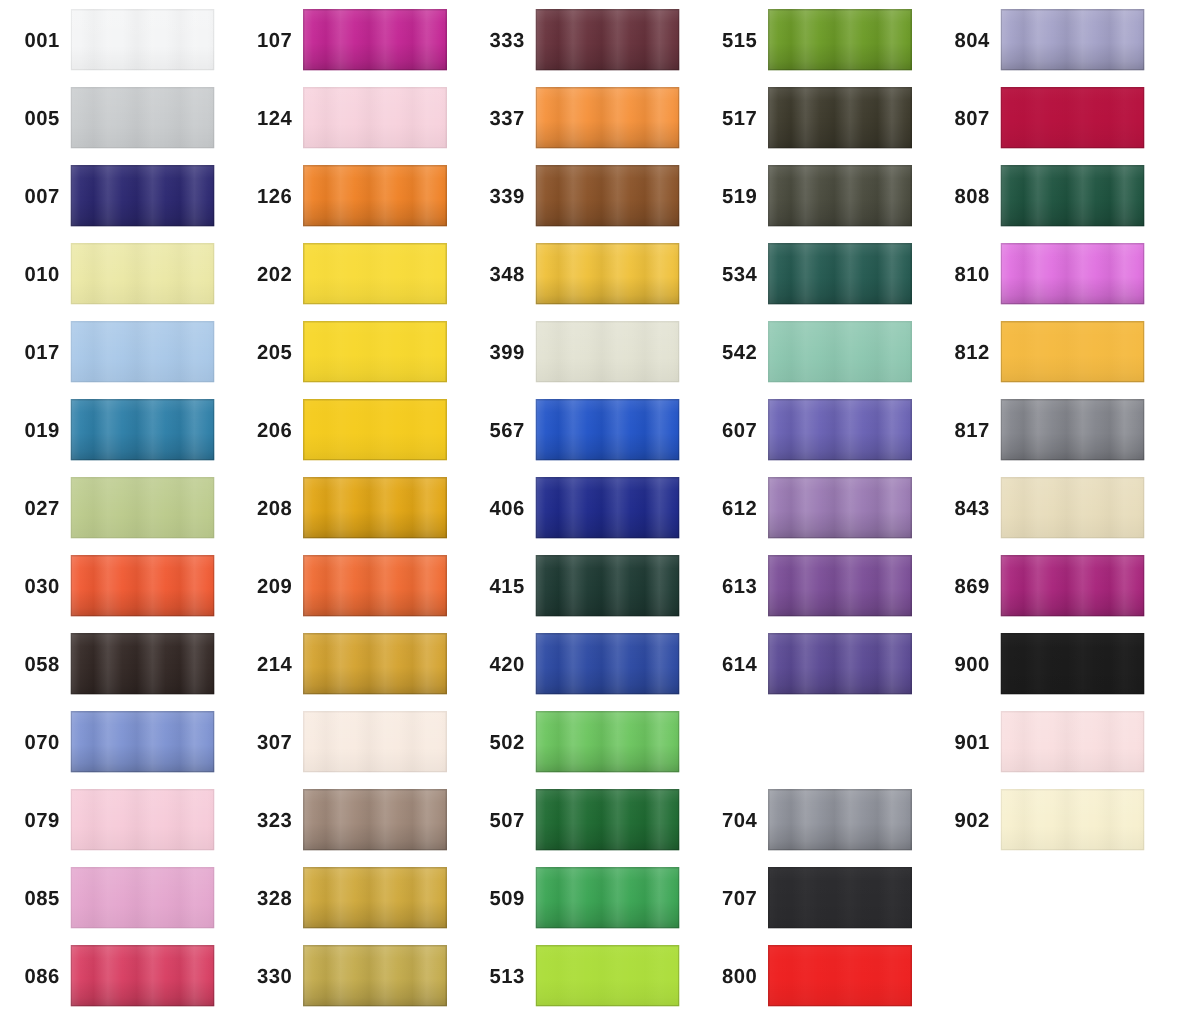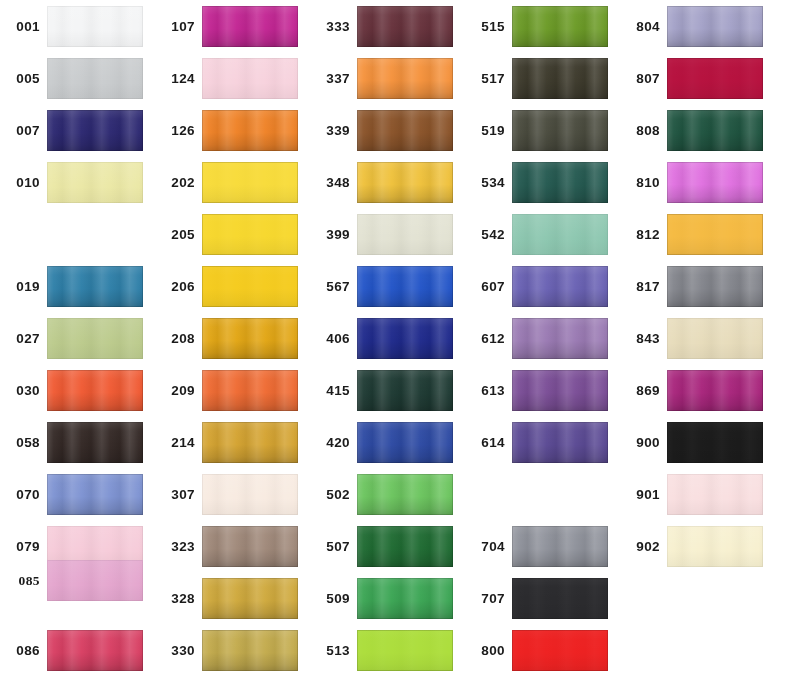--- a/index.html
+++ b/index.html
@@ -141,20 +141,29 @@
       </div>
       <div class="swatch-row" style="top: 162px;">
         <div class="code">010</div>
         <div class="swatch pale">
           <div class="base" style="background: rgb(235, 232, 166);"></div>
           <div class="sheen"></div>
           <div class="shade"></div>
           <div class="edge"></div>
         </div>
       </div>
+      <div class="swatch-row" style="top: 214px;">
+        <div class="code">017</div>
+        <div class="swatch pale">
+          <div class="base" style="background: rgb(169, 200, 232);"></div>
+          <div class="sheen"></div>
+          <div class="shade"></div>
+          <div class="edge"></div>
+        </div>
+      </div>
       <div class="swatch-row" style="top: 266px;">
         <div class="code">019</div>
         <div class="swatch">
           <div class="base" style="background: rgb(46, 127, 168);"></div>
           <div class="sheen"></div>
           <div class="shade"></div>
           <div class="edge"></div>
         </div>
       </div>
       <div class="swatch-row" style="top: 318px;">
@@ -195,21 +204,21 @@
       </div>
       <div class="swatch-row" style="top: 526px;">
         <div class="code">079</div>
         <div class="swatch pale">
           <div class="base" style="background: rgb(246, 203, 217);"></div>
           <div class="sheen"></div>
           <div class="shade"></div>
           <div class="edge"></div>
         </div>
       </div>
-      <div class="swatch-row" style="top: 560px; font-family: Liberation Serif, serif;">
+      <div class="swatch-row" style="top: 578px;">
         <div class="code">085</div>
         <div class="swatch pale">
           <div class="base" style="background: rgb(228, 166, 206);"></div>
           <div class="sheen"></div>
           <div class="shade"></div>
           <div class="edge"></div>
         </div>
       </div>
       <div class="swatch-row" style="top: 630px;">
         <div class="code">086</div>

